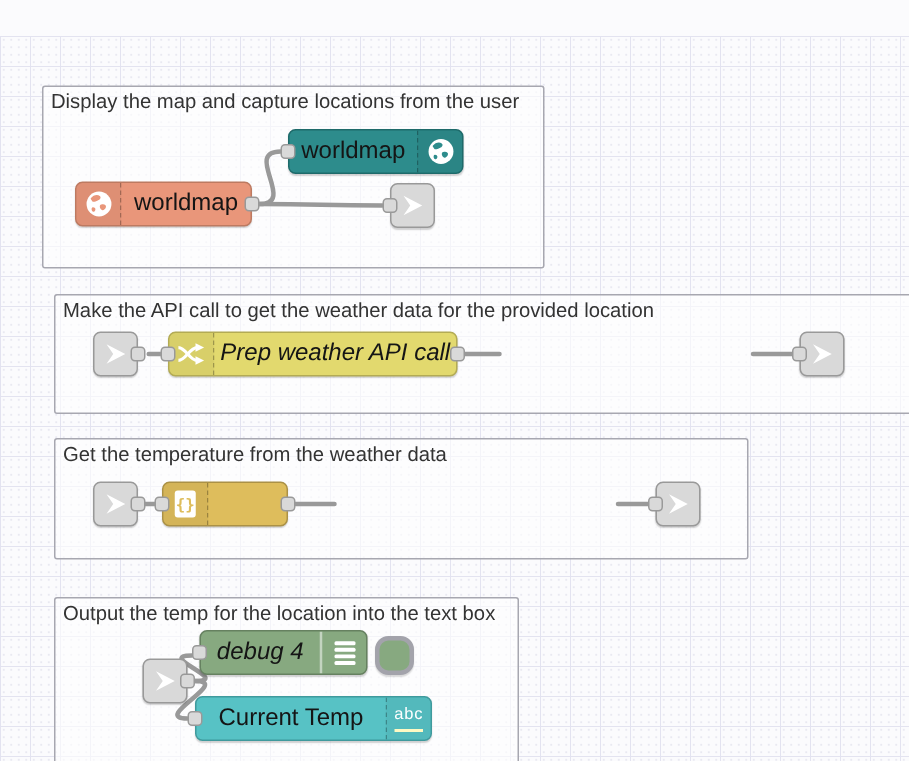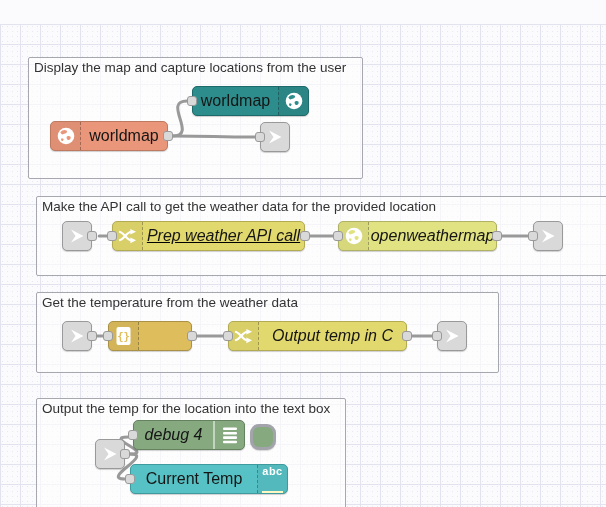--- a/index.html
+++ b/index.html
@@ -46,22 +46,22 @@
     position:absolute;width:10px;height:10px;top:calc(50% - 5px);
     background:#d9d9d9;border:1px solid #999;border-radius:3px;box-sizing:border-box;z-index:4;
   }
   .port.in{left:-6px;}
   .port.out{right:-6px;}
   .debug-toggle{
     position:absolute;width:26px;height:26px;border-radius:9px;box-sizing:border-box;
     border:3px solid #a3a3ab;z-index:3;box-shadow:0 1px 1px rgba(0,0,0,.15);
   }
   .abc-glyph{
-    color:#fff;font-weight:bold;font-size:11px;line-height:1;
-    border-bottom:2px solid #fef9c3;padding-bottom:14px;letter-spacing:.5px;
+    color:#fff;font-weight:normal;font-size:11px;line-height:1;
+    border-bottom:2px solid #fef9c3;padding-bottom:4px;letter-spacing:.5px;
   }
 </style>
 </head>
 <body>
 
 <div class="canvas" id="canvas">
     <div class="group" style="left: 28px; top: 33px; width: 333px; height: 120px;">
       <span class="group-title">Display the map and capture locations from the user</span>
     </div>
     <div class="group" style="left: 36px; top: 172px; width: 551px; height: 78px; padding-left: 32px;">
@@ -118,48 +118,35 @@
       <span class="port in"></span>
     </div>
     <div class="node link-node" style="left: 62px; top: 197px; width: 30px; height: 30px; background: rgb(217, 217, 217); border: 1px solid rgb(153, 153, 153);">
       <span class="icon-box ">
         <svg width="22" height="22" viewBox="0 0 22 22">
           <path fill="#fff" d="M5 4.5 L17.5 11 L5 17.5 L9.5 11 Z"></path>
         </svg>
       </span>
       <span class="port out"></span>
     </div>
-    <div class="node" style="left: 112px; top: 197px; width: 193px; height: 30px; background: rgb(226, 217, 110); border: 1px solid rgb(179, 171, 84); text-decoration: underline;">
+    <div class="node" style="left: 112px; top: 197px; width: 193px; height: 30px; background: rgb(226, 217, 110); border: 1px solid rgb(179, 171, 84);">
       <span class="icon-box left">
         <svg width="19" height="18" viewBox="0 0 20 18">
           <g stroke="#fff" stroke-width="2.2" fill="none">
             <path d="M1 4.5 C6 4.5 9 13.5 14 13.5"></path>
             <path d="M1 13.5 C6 13.5 9 4.5 14 4.5"></path>
           </g>
           <path fill="#fff" d="M13 1.5l6 3-6 3z"></path>
           <path fill="#fff" d="M13 10.5l6 3-6 3z"></path>
         </svg>
       </span>
       <span class="node-label italic">Prep weather API call</span>
       <span class="port in"></span>
       <span class="port out"></span>
     </div>
-    <div class="node" style="left: 338px; top: 197px; width: 159px; height: 30px; background: rgb(225, 226, 130); border: 1px solid rgb(176, 177, 100);">
-      <span class="icon-box left">
-        <svg width="20" height="20" viewBox="0 0 20 20">
-          <circle cx="10" cy="10" r="8.3" fill="#fff"></circle>
-          <path fill="#e1e282" d="M4.5 6.2c1.6-2.3 4.5-2.8 6-1.6 1.2 1 .3 2.4-1.3 3-1.5.5-3 1.6-3.7.5-.5-.8-1.3-1.4-1-1.9z"></path>
-          <path fill="#e1e282" d="M11.5 10.3c2-.6 3.6.4 3.1 1.9-.5 1.5-2.1 2.5-3.1 1.5s-1.5-3 0-3.4z"></path>
-          <path fill="#e1e282" d="M6 12.2c1 0 2 .9 1.5 1.9S6 15.6 5.4 14.6 5 12.2 6 12.2z"></path>
-        </svg>
-      </span>
-      <span class="node-label italic">openweathermap</span>
-      <span class="port in"></span>
-      <span class="port out"></span>
-    </div>
     <div class="node link-node" style="left: 533px; top: 197px; width: 30px; height: 30px; background: rgb(217, 217, 217); border: 1px solid rgb(153, 153, 153);">
       <span class="icon-box ">
         <svg width="22" height="22" viewBox="0 0 22 22">
           <path fill="#fff" d="M5 4.5 L17.5 11 L5 17.5 L9.5 11 Z"></path>
         </svg>
       </span>
       <span class="port in"></span>
     </div>
     <div class="node link-node" style="left: 62px; top: 297px; width: 30px; height: 30px; background: rgb(217, 217, 217); border: 1px solid rgb(153, 153, 153);">
       <span class="icon-box ">
@@ -169,35 +156,20 @@
       </span>
       <span class="port out"></span>
     </div>
     <div class="node" style="left: 108px; top: 297px; width: 84px; height: 30px; background: rgb(222, 189, 92); border: 1px solid rgb(171, 145, 70);">
       <span class="icon-box left">
         <svg width="18" height="20" viewBox="0 0 18 20">
           <rect x="1.5" y="1" width="14" height="18" rx="2" fill="#fff"></rect>
           <text x="8.5" y="14" font-size="10.5" font-weight="bold" fill="#debd5c" text-anchor="middle" font-family="DejaVu Sans Mono,monospace">{}</text>
         </svg>
       </span>
-      <span class="port in"></span>
-      <span class="port out"></span>
-    </div>
-    <div class="node" style="left: 228px; top: 297px; width: 179px; height: 30px; background: rgb(226, 217, 110); border: 1px solid rgb(179, 171, 84);">
-      <span class="icon-box left">
-        <svg width="19" height="18" viewBox="0 0 20 18">
-          <g stroke="#fff" stroke-width="2.2" fill="none">
-            <path d="M1 4.5 C6 4.5 9 13.5 14 13.5"></path>
-            <path d="M1 13.5 C6 13.5 9 4.5 14 4.5"></path>
-          </g>
-          <path fill="#fff" d="M13 1.5l6 3-6 3z"></path>
-          <path fill="#fff" d="M13 10.5l6 3-6 3z"></path>
-        </svg>
-      </span>
-      <span class="node-label italic">Output temp in C</span>
       <span class="port in"></span>
       <span class="port out"></span>
     </div>
     <div class="node link-node" style="left: 437px; top: 297px; width: 30px; height: 30px; background: rgb(217, 217, 217); border: 1px solid rgb(153, 153, 153);">
       <span class="icon-box ">
         <svg width="22" height="22" viewBox="0 0 22 22">
           <path fill="#fff" d="M5 4.5 L17.5 11 L5 17.5 L9.5 11 Z"></path>
         </svg>
       </span>
       <span class="port in"></span>

